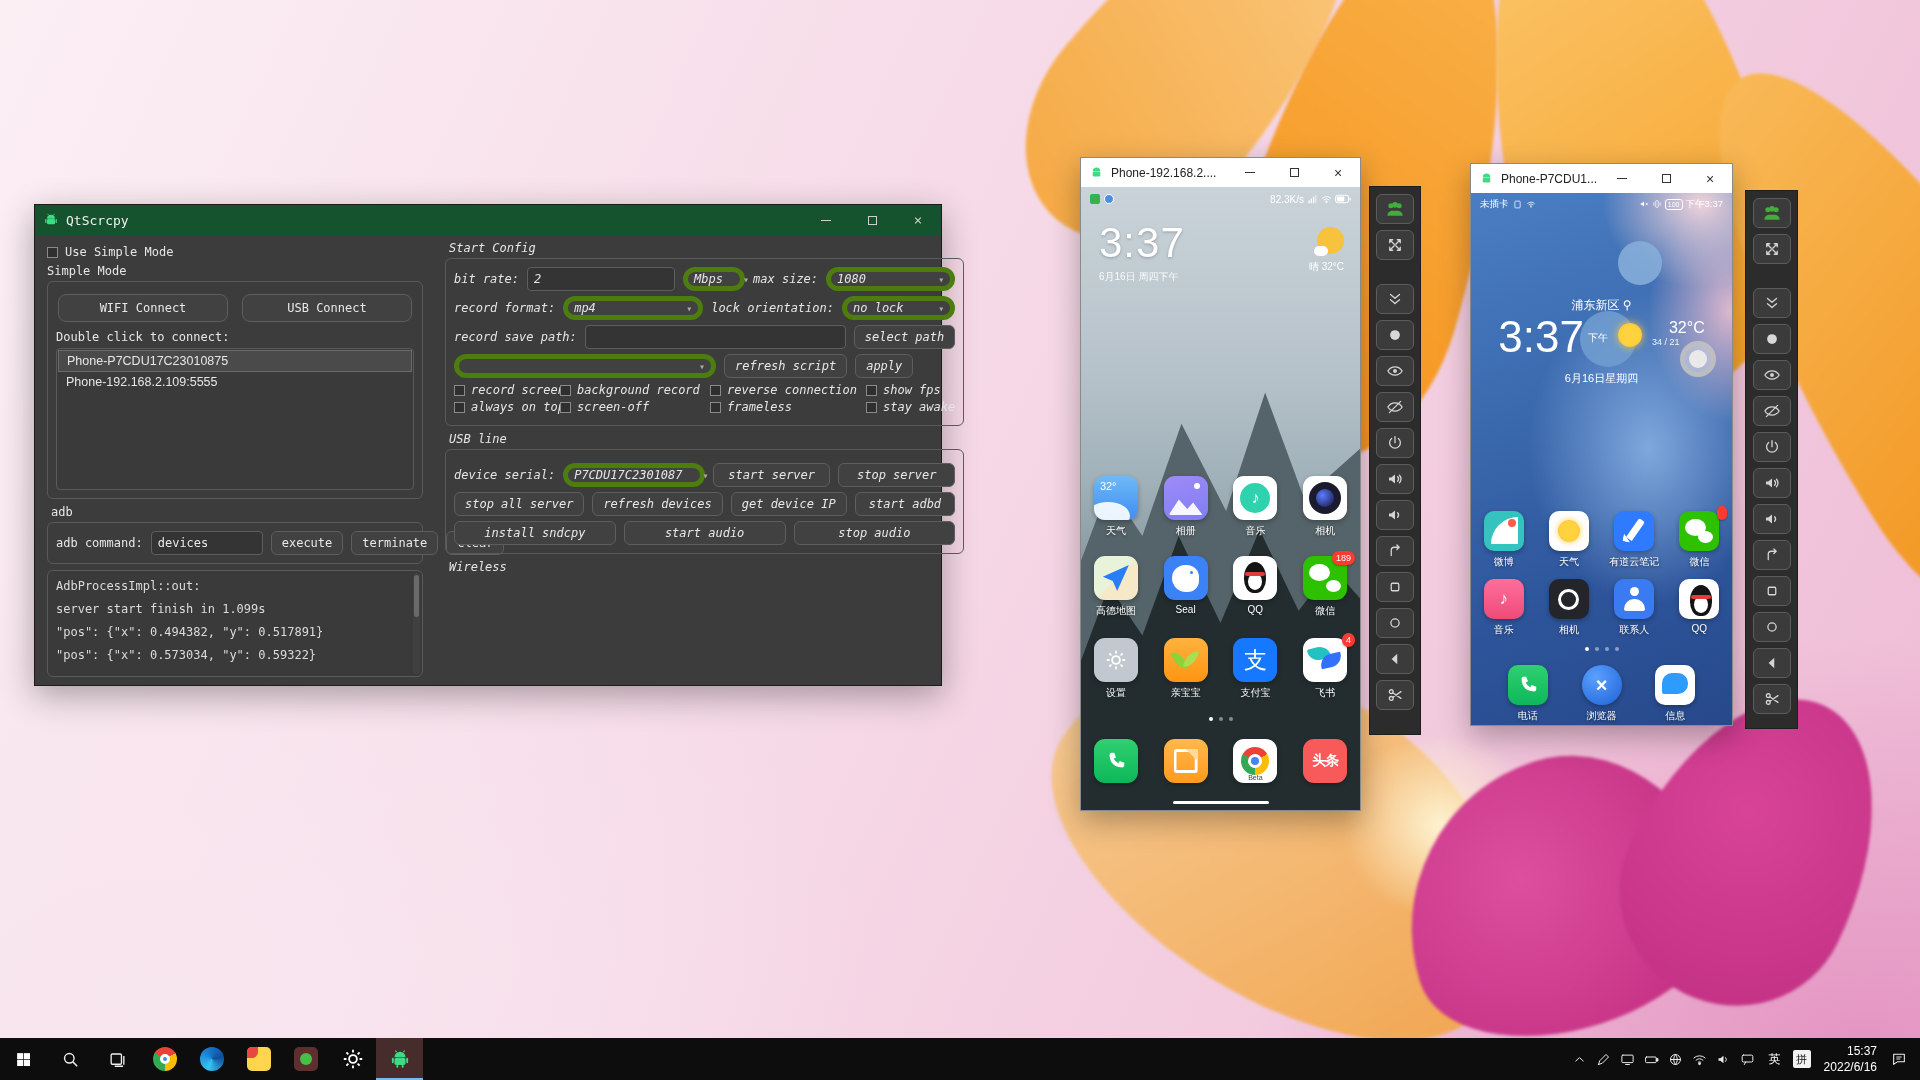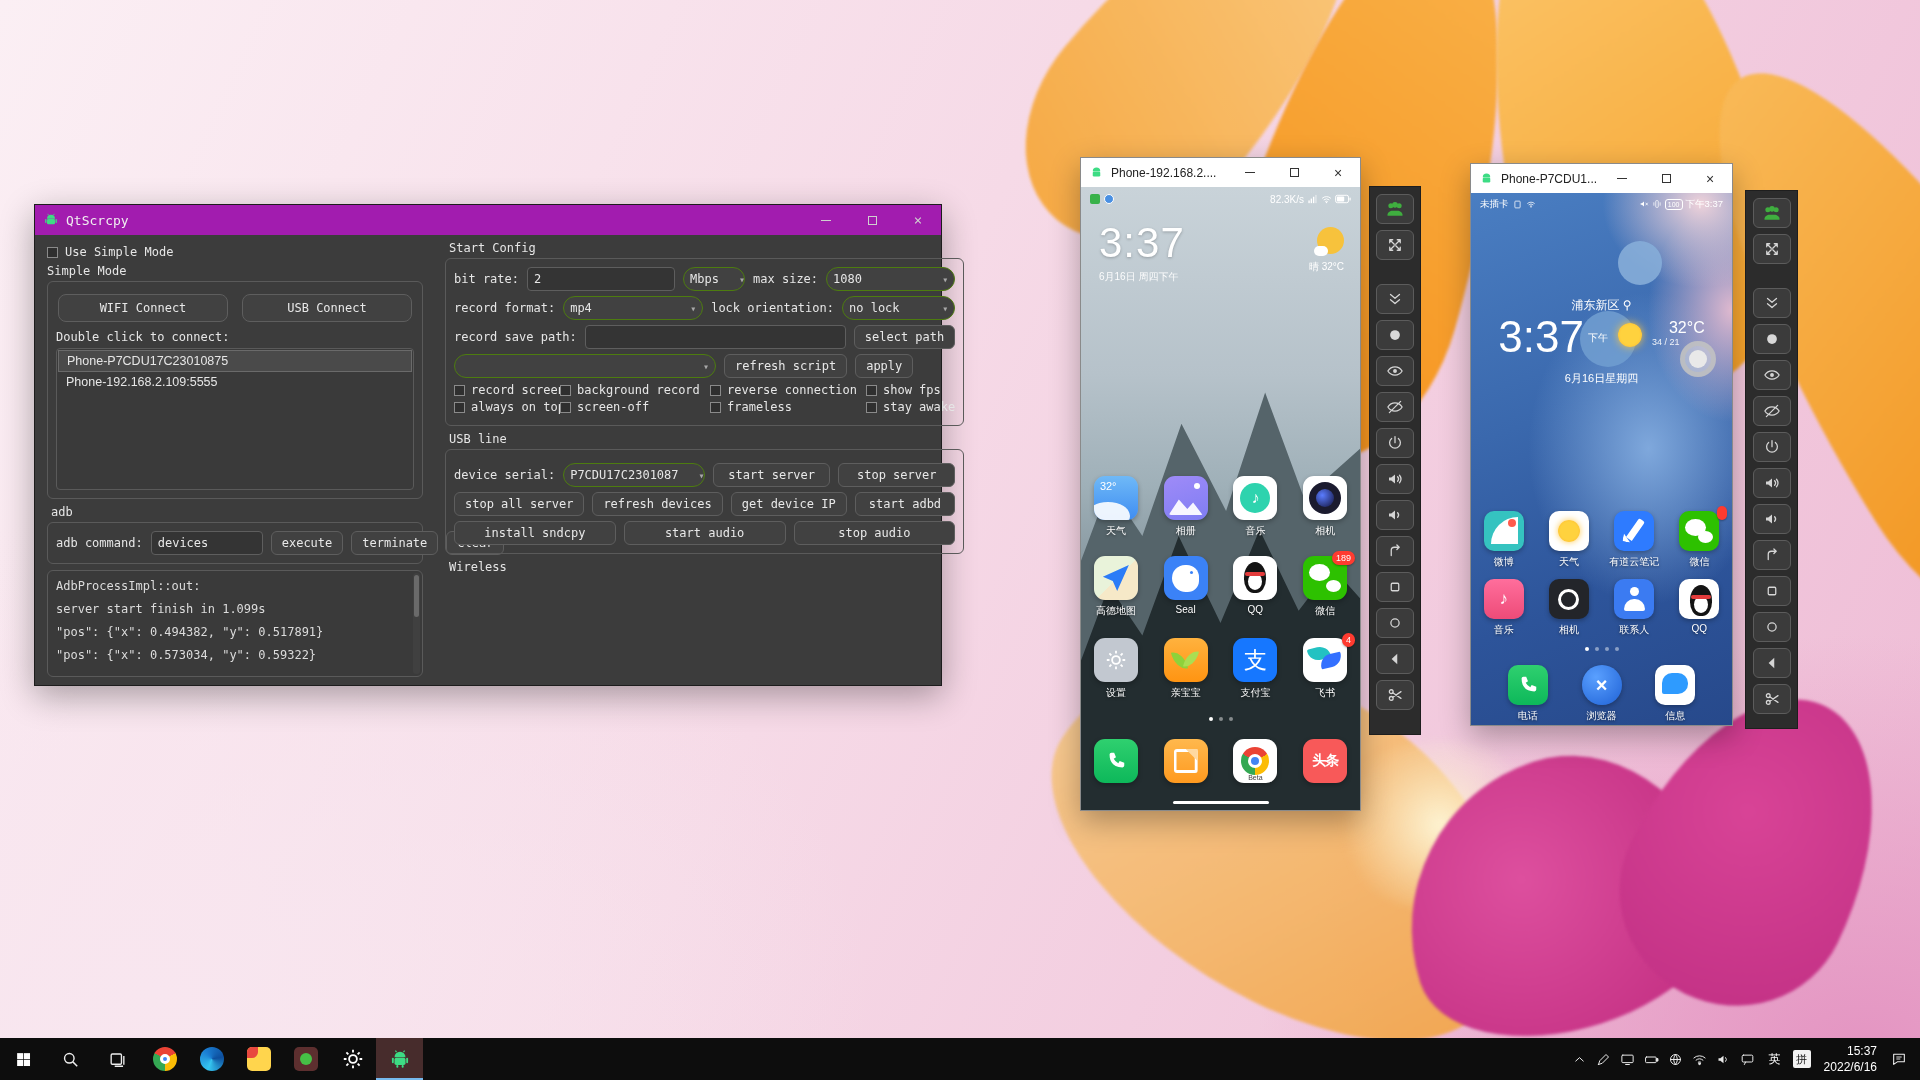--- a/index.html
+++ b/index.html
@@ -13,37 +13,37 @@
   .petal-o0{left:1090px;top:-160px;width:210px;height:430px;transform:rotate(40deg);border-radius:50% 50% 50% 50%/68% 68% 32% 32%;background:linear-gradient(200deg,#fbc76e,#f6a026);opacity:.85;}
   .petal-o1{left:1255px;top:-90px;width:235px;height:560px;transform:rotate(16deg);border-radius:50% 50% 50% 50%/70% 70% 30% 30%;background:linear-gradient(200deg,#f9b24a,#f59018);}
   .petal-o2{left:1495px;top:-130px;width:265px;height:530px;transform:rotate(-14deg);border-radius:50% 50% 50% 50%/70% 70% 30% 30%;background:linear-gradient(160deg,#fbc76e,#f6a026);}
   .petal-o3{left:1790px;top:30px;width:240px;height:640px;transform:rotate(-32deg);border-radius:50% 50% 50% 50%/70% 70% 30% 30%;background:linear-gradient(160deg,#f9bb5a,#f08c12);}
   .petal-o4{left:1040px;top:690px;width:500px;height:310px;transform:rotate(32deg);border-radius:50% 50% 50% 50%/60% 60% 40% 40%;background:linear-gradient(120deg,#f8cd92,#f2a341);opacity:.9;}
   .petal-m1{left:1400px;top:760px;width:320px;height:270px;transform:rotate(-18deg);border-radius:55% 45% 50% 50%/65% 65% 35% 35%;background:radial-gradient(circle at 40% 40%,#dd4f9e,#bf2a7e);}
   .petal-m2{left:1640px;top:690px;width:230px;height:320px;transform:rotate(26deg);border-radius:50% 50% 50% 50%/65% 65% 35% 35%;background:radial-gradient(circle at 40% 40%,#d84396,#c02f83);}
   .petal-c{left:1330px;top:740px;width:220px;height:170px;border-radius:50%;background:radial-gradient(circle,#fdf3d2 0%,rgba(253,243,210,0) 70%);filter:blur(4px);}
   
   .qtwin{position:absolute;left:34px;top:204px;width:908px;height:482px;background:#3c3c3c;border:1px solid #1d1d1d;box-shadow:0 10px 32px rgba(0,0,0,.32);font-family:"DejaVu Sans Mono",monospace;color:#e6e6e6;font-size:12px;z-index:5;}
-  .qt-titlebar{height:30px;background:#a21caf;display:flex;align-items:center;padding-left:8px;}
+  .qt-titlebar{height:30px;background:#14532d;display:flex;align-items:center;padding-left:8px;}
   .qt-title{margin-left:7px;font-size:13px;color:#f0f0f0;}
   .win-btns{margin-left:auto;display:flex;height:100%;}
   .wbtn{width:46px;height:100%;display:flex;align-items:center;justify-content:center;color:#cfcfcf;font-size:14px;}
   .min-g{width:10px;height:1px;background:#cfcfcf;display:block;}
   .max-g{width:9px;height:9px;border:1px solid #cfcfcf;display:block;}
   .qt-body{display:flex;padding:6px 12px 10px 12px;gap:22px;height:452px;}
   .col-left{width:376px;display:flex;flex-direction:column;}
-  .col-right{flex:1;display:flex;flex-direction:column;}
+  .col-right{flex:1;display:flex;flex-direction:column;font-style:italic;}
   .cbrow-inline{display:flex;align-items:center;gap:7px;margin:4px 0 2px 0;}
   .cb-box{width:11px;height:11px;border:1px solid #8a8a8a;background:#2f2f2f;display:inline-block;flex:none;}
   .plain-lbl{margin:3px 0;}
   .groupbox{border:1px solid #5a5a5a;border-radius:6px;padding:8px;}
   .sec-label{margin:6px 0 3px 4px;}
   .btn{background:#414141;border:1px solid #5e5e5e;border-radius:6px;padding:4px 10px;text-align:center;color:#e8e8e8;white-space:nowrap;}
   .inp{background:#343434;border:1px solid #5e5e5e;border-radius:4px;color:#e8e8e8;font:inherit;padding:3px 6px;height:24px;outline:none;}
-  .select{background:#414141;border:1px solid #4d7c0f;border-radius:12px;height:24px;display:flex;align-items:center;padding:0 6px;gap:20px;}
+  .select{background:#414141;border:5px solid #4d7c0f;border-radius:12px;height:24px;display:flex;align-items:center;padding:0 6px;gap:20px;}
   .select .arr{margin-left:auto;color:#a8a8a8;font-size:10px;}
   .frow{display:flex;align-items:center;gap:8px;margin:5px 0;}
   .lbl{white-space:nowrap;}
   .grow{flex:1;}
   .conn-btns{display:flex;gap:14px;margin:4px 2px 8px 2px;}
   .conn-btns .btn{flex:1;padding:6px 0;border-radius:8px;}
   .device-list{border:1px solid #5a5a5a;border-radius:4px;background:#3a3a3a;height:142px;margin-top:4px;padding:1px;}
   .list-item{padding:3px 8px;font-size:12.5px;font-family:"Liberation Sans",sans-serif;}
   .list-item.selected{background:#4a4a4a;border:1px solid #6a6a6a;}
   .log-panel{border:1px solid #5a5a5a;border-radius:6px;background:#3a3a3a;flex:1;margin-top:6px;padding:8px 14px 8px 8px;position:relative;overflow:hidden;}

